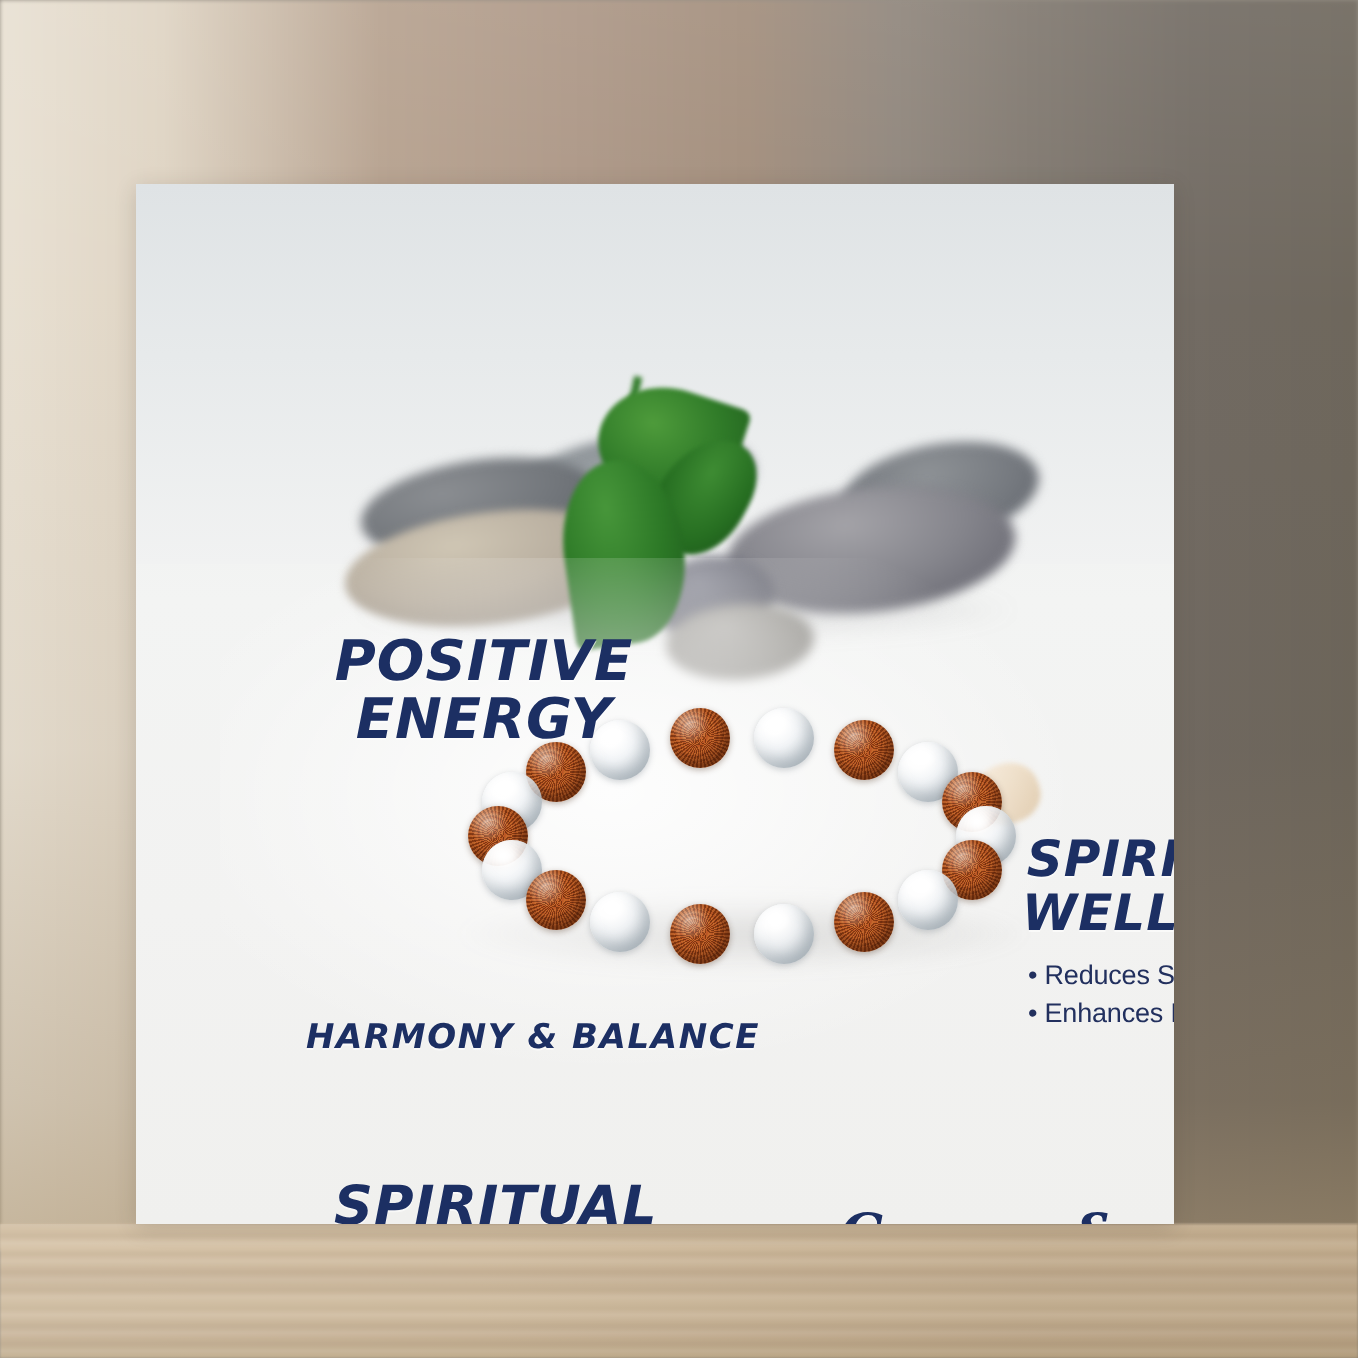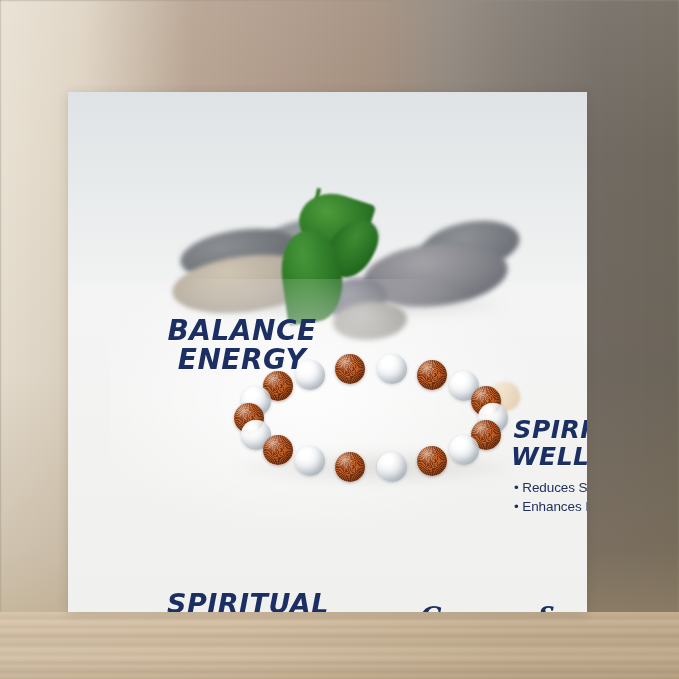--- a/index.html
+++ b/index.html
@@ -262,30 +262,31 @@
         <div class="bead rudraksha" style="width: 30px; height: 30px; left: 186px; top: 86.3013px; z-index: 111;"></div>
         <div class="bead quartz" style="width: 30px; height: 30px; left: 146.185px; top: 92.2404px; z-index: 117;"></div>
         <div class="bead rudraksha" style="width: 30px; height: 30px; left: 103.815px; top: 92.2404px; z-index: 117;"></div>
         <div class="bead quartz" style="width: 30px; height: 30px; left: 64px; top: 86.3013px; z-index: 111;"></div>
         <div class="bead rudraksha" style="width: 30px; height: 30px; left: 31.5426px; top: 75.1394px; z-index: 100;"></div>
         <div class="bead quartz" style="width: 30px; height: 30px; left: 10.3575px; top: 60.101px; z-index: 85;"></div>
       </div>
 
     <div class="card-glow"></div>
 
-    <div class="headline" id="t-positive">BALANCE
+    <div class="headline" id="t-positive">POSITIVE
 ENERGY</div>
 
     <div class="headline" id="t-spiritual">SPIRITUAL
 WELLBEING</div>
 
     <ul class="bullets" id="b-spiritual">
       <li>Reduces Stress</li>
       <li>Enhances Intuition</li>
     </ul>
 
+    <div class="headline" id="t-harmony">HARMONY &amp; BALANCE</div>
 
     <div class="headline" id="t-protection">SPIRITUAL</div>
 
     <div class="headline" id="t-clarity">Clarity &amp; Focus</div>
 
   </div>
 </div>
 
 </body></html>

